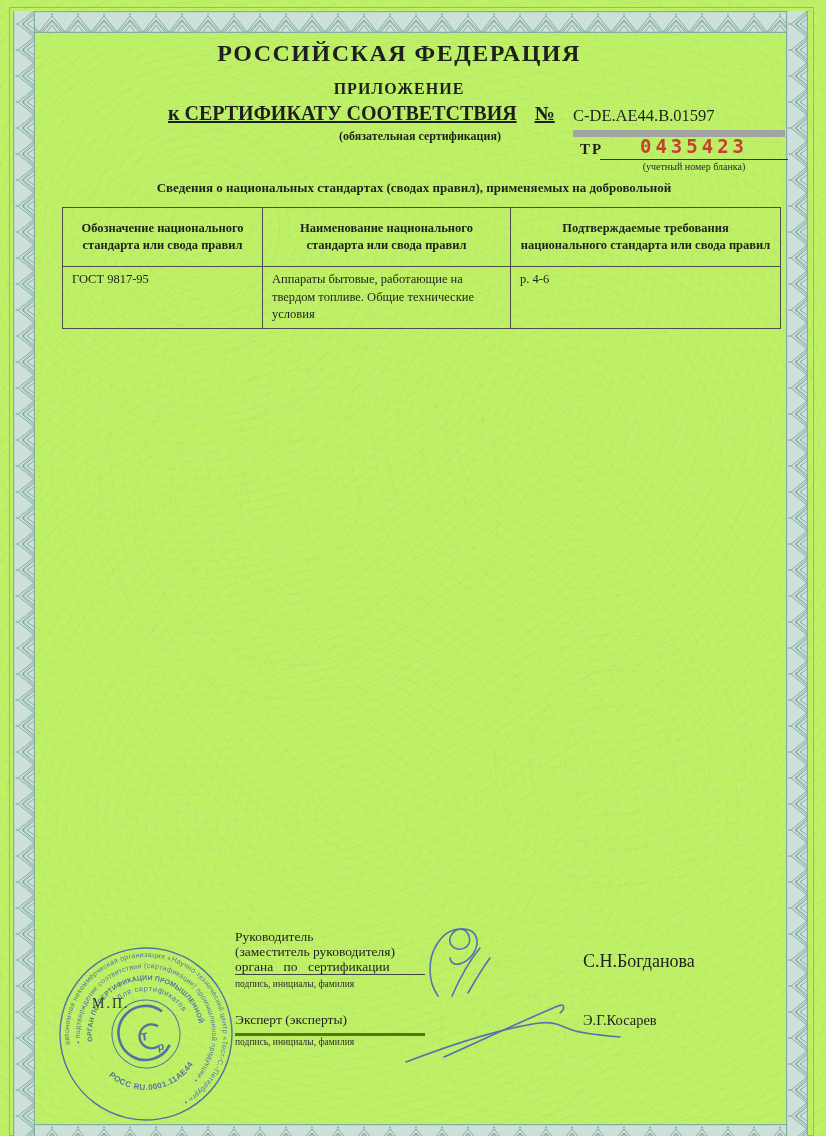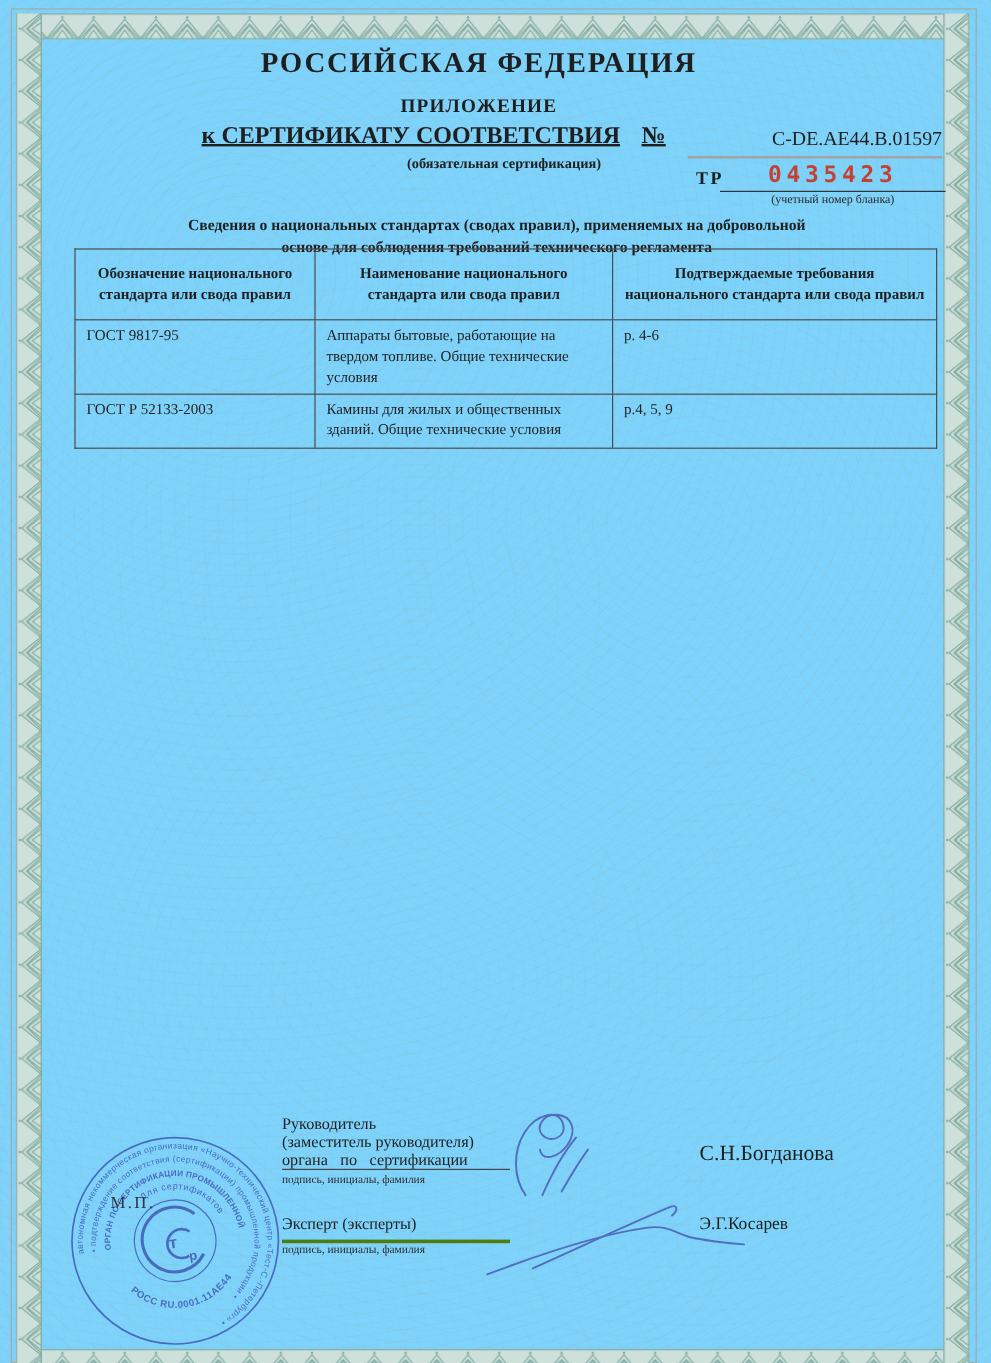--- a/index.html
+++ b/index.html
@@ -1,20 +1,20 @@
 <!DOCTYPE html>
 <html><head>
 <meta charset="utf-8">
 <style>
   html,body{margin:0;padding:0;background:#e8e8e8;}
   .page{
     position:relative;
     width:826px;height:1136px;
     margin:0 auto;
-    background:#7dd3fc;
+    background:#bef264;
     overflow:hidden;
     font-family:"Liberation Serif","DejaVu Serif",serif;
     color:#1f1f1f;
   }
   
   .watermark{
     position:absolute;inset:0;
     background:
       repeating-radial-gradient(circle at 24% 20%, rgba(145,165,155,0.09) 0 1px, transparent 1px 9px),
       repeating-radial-gradient(circle at 70% 38%, rgba(145,155,175,0.07) 0 1px, transparent 1px 12px),
@@ -27,22 +27,22 @@
     border:1px solid #a2aaa5;
   }
   .strip{position:absolute;display:block;}
   .guilloche{position:absolute;left:0;top:0;pointer-events:none;}
 
   .abs{position:absolute;}
 
   .country-title{left:0;right:28px;top:40px;font-size:24px;font-weight:bold;letter-spacing:1.5px;text-align:center;}
   .doc-type{left:0;right:28px;top:80px;font-size:16px;font-weight:bold;letter-spacing:1px;text-align:center;}
   .cert-line{left:168px;top:102px;font-size:20px;font-weight:bold;display:flex;gap:18px;text-decoration:underline;}
-  .cert-number-box{left:573px;top:106px;width:212px;text-align:right;font-size:16.5px;
-    border-bottom:2px solid #a3a3a3;padding-bottom:4px;}
+  .cert-number-box{left:573px;top:106px;width:212px;text-align:left;font-size:16.5px;
+    border-bottom:7px solid #a3a3a3;padding-bottom:4px;}
   .cert-kind{left:150px;top:129px;width:540px;text-align:center;font-size:12px;font-weight:bold;}
   .tr-label{left:580px;top:141px;font-size:15px;font-weight:bold;letter-spacing:2px;}
   .blank-number-box{left:600px;top:135px;width:188px;text-align:center;
     border-bottom:1px solid #333;padding-bottom:2px;
     font-family:"DejaVu Sans Mono",monospace;font-size:19px;font-weight:bold;letter-spacing:4px;color:#c5402e;}
   .blank-caption{left:600px;top:161px;width:188px;text-align:center;font-size:10px;color:#2a2a2a;}
 
   .intro{left:58px;top:179px;width:712px;text-align:center;font-size:13px;font-weight:bold;line-height:1.42;}
 
   table.standards{
@@ -137,21 +137,20 @@
     <span>№</span>
   </div>
   <div class="abs cert-number-box">C-DE.AE44.B.01597</div>
   <div class="abs cert-kind">(обязательная сертификация)</div>
   <div class="abs tr-label">ТР</div>
   <div class="abs blank-number-box">0435423</div>
   <div class="abs blank-caption">(учетный номер бланка)</div>
 
   <div class="abs intro">
     <div>Сведения о национальных стандартах (сводах правил), применяемых на добровольной</div>
-    <div>основе для соблюдения требований технического регламента</div>
   </div>
 
   <table class="standards">
     <colgroup>
         <col style="width:200px">
         <col style="width:248px">
         <col style="width:270px">
       </colgroup>
     <thead>
       <tr>
@@ -159,25 +158,20 @@
         <th>Наименование национального стандарта или свода правил</th>
         <th>Подтверждаемые требования национального стандарта или свода правил</th>
       </tr>
     </thead>
     <tbody>
       <tr class="row1">
         <td>ГОСТ 9817-95</td>
         <td>Аппараты бытовые, работающие на твердом топливе. Общие технические условия</td>
         <td>р. 4-6</td>
       </tr>
-      <tr class="row2">
-        <td>ГОСТ Р 52133-2003</td>
-        <td>Камины для жилых и общественных зданий. Общие технические условия</td>
-        <td>р.4, 5, 9</td>
-      </tr>
     </tbody>
   </table>
 
   <div class="abs role-head">
     <div>Руководитель</div>
     <div>(заместитель руководителя)</div>
     <div class="line3">органа по сертификации</div>
   </div>
   <div class="abs head-underline"></div>
   <div class="abs sig-caption head-caption">подпись, инициалы, фамилия</div>

